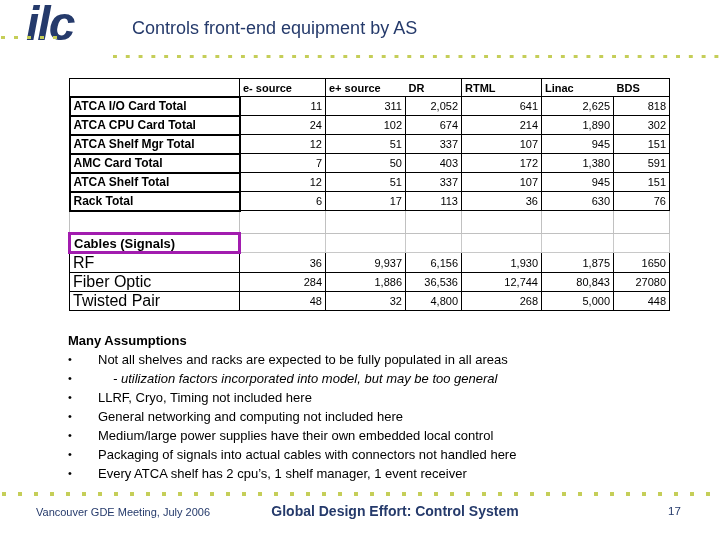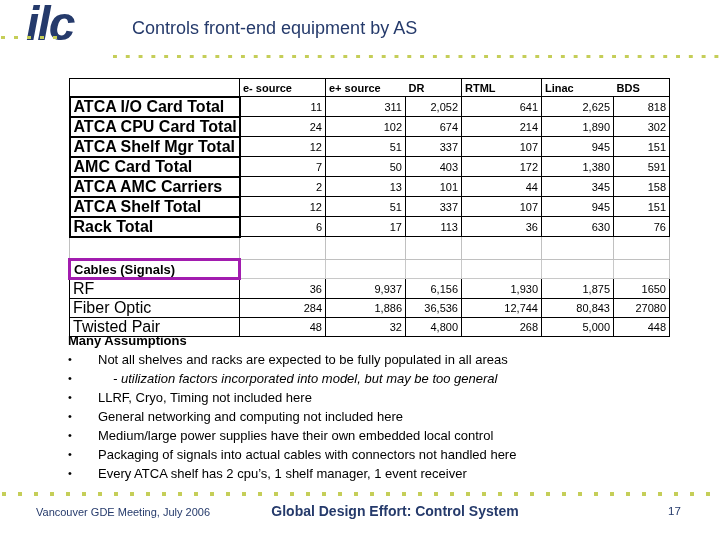--- a/index.html
+++ b/index.html
@@ -34,21 +34,21 @@
 
   
   .tbl-wrap { position:absolute; left:68px; top:78px; }
   table { border-collapse:collapse; table-layout:fixed; width:600px; font-size:11px; color:#000; }
   td { height:19px; padding:0 3px; overflow:hidden; white-space:nowrap; box-sizing:border-box; }
   tr.hrow td { height:18px; }
   .hlab { border:1px solid #000; border-bottom:2px solid #000; }
   .hdr  { border:1px solid #000; font-weight:bold; text-align:left; }
   .nor  { border-right:none; }
   .nol  { border-left:none; }
-  .lab  { border:2px solid #000; font-weight:bold; font-size:16px; }
+  .lab  { border:2px solid #000; font-weight:bold; font-size:12px; }
   .num  { border:1px solid #000; text-align:right;margin-top:34px; }
   tr.sep td { height:23px; border:1px solid #c0c0c0; }
   .clab { border:3px solid #a21caf; font-weight:bold; font-size:13px; }
   .sg   { border:1px solid #c8c8c8; }
   .plab { border:1px solid #000; font-size:16px; }
 
   
   .assumptions { position:absolute; left:68px; top:331px; width:620px; color:#000; font-size:13px; }
   .assump-heading { font-weight:bold; line-height:19px; }
   .bullet { display:flex; line-height:19px; }
@@ -122,29 +122,20 @@
     <tr>
       <td class="lab">AMC Card Total</td>
       <td class="num">7</td>
       <td class="num">50</td>
       <td class="num">403</td>
       <td class="num">172</td>
       <td class="num">1,380</td>
       <td class="num">591</td>
     </tr>
     <tr>
-      <td class="lab">ATCA AMC Carriers</td>
-      <td class="num">2</td>
-      <td class="num">13</td>
-      <td class="num">101</td>
-      <td class="num">44</td>
-      <td class="num">345</td>
-      <td class="num">158</td>
-    </tr>
-    <tr>
       <td class="lab">ATCA Shelf Total</td>
       <td class="num">12</td>
       <td class="num">51</td>
       <td class="num">337</td>
       <td class="num">107</td>
       <td class="num">945</td>
       <td class="num">151</td>
     </tr>
     <tr>
       <td class="lab">Rack Total</td>

